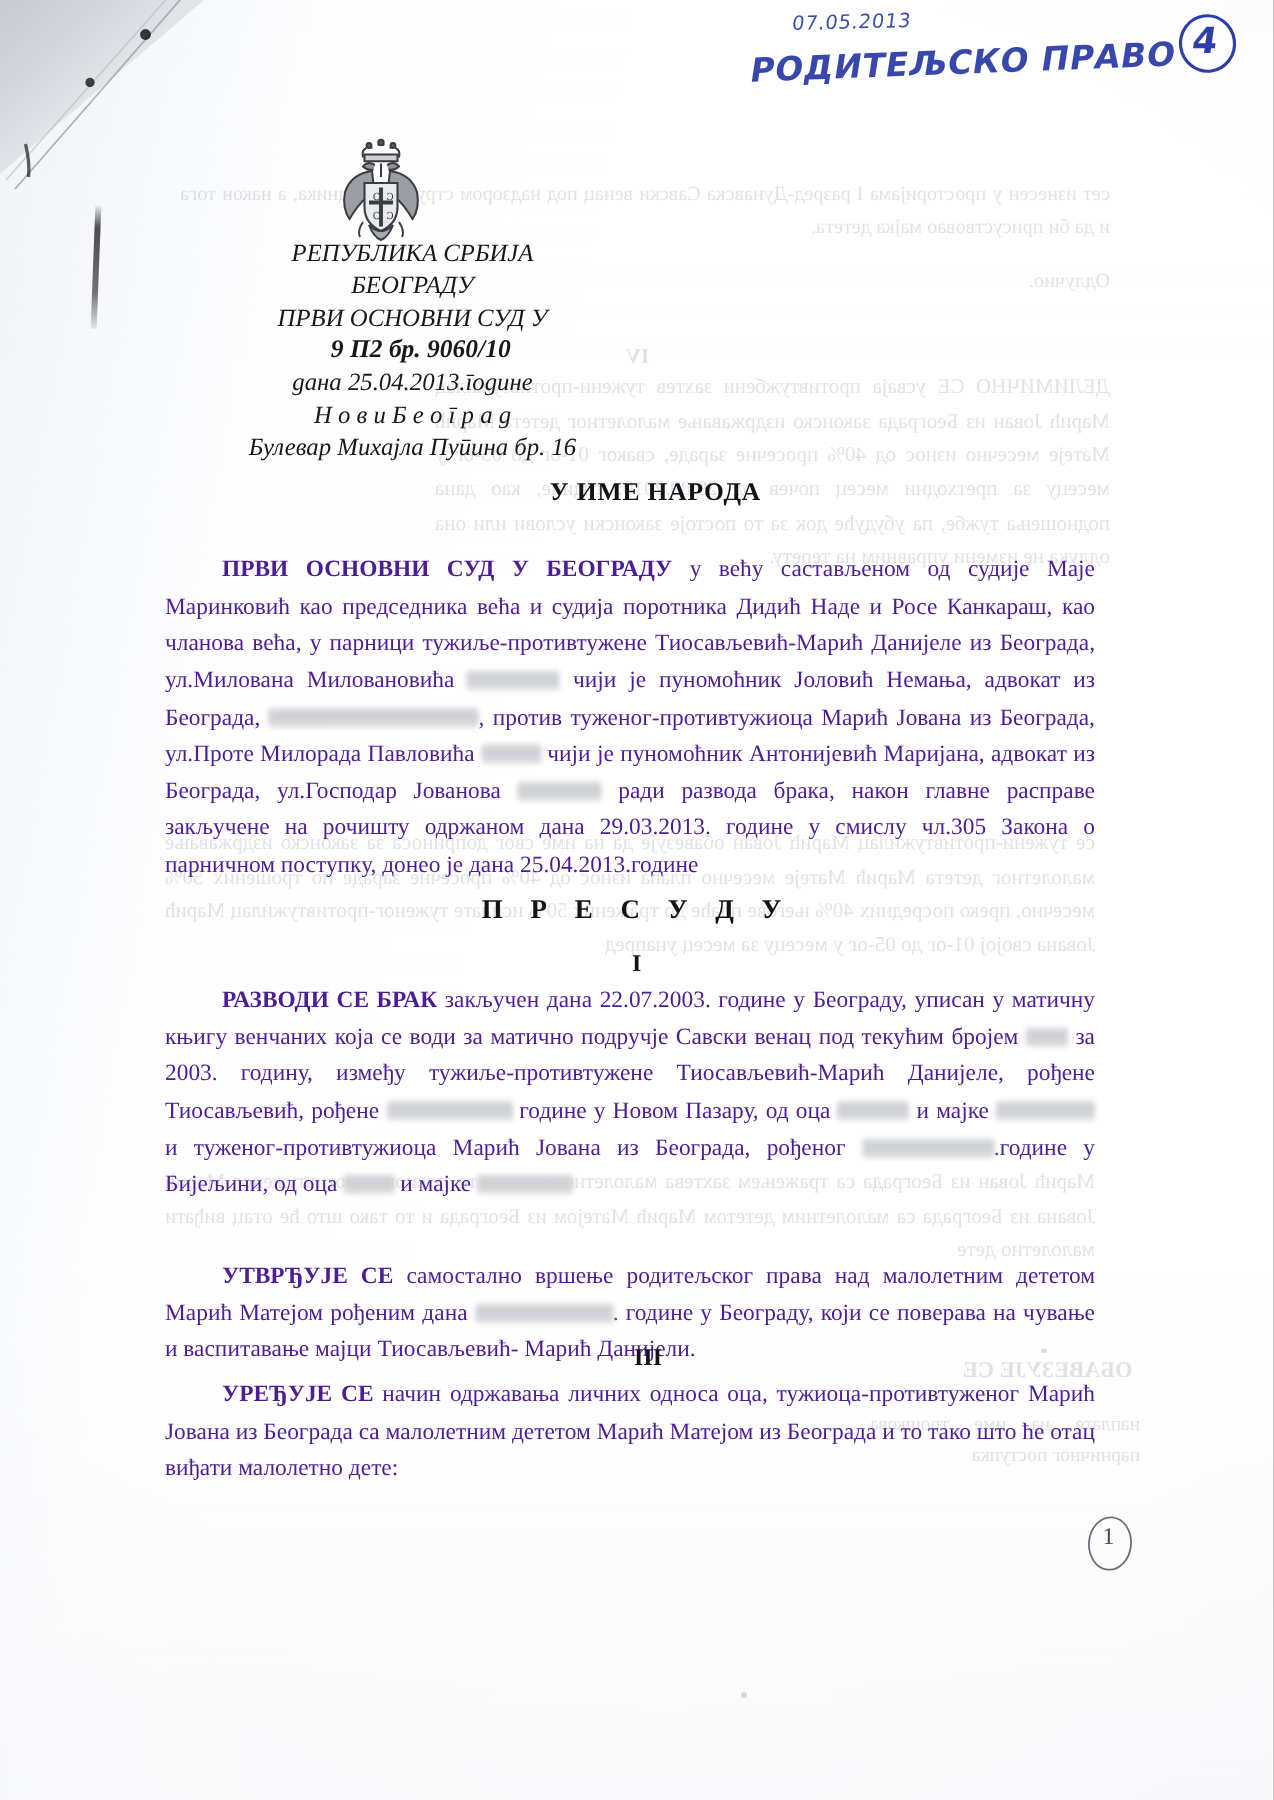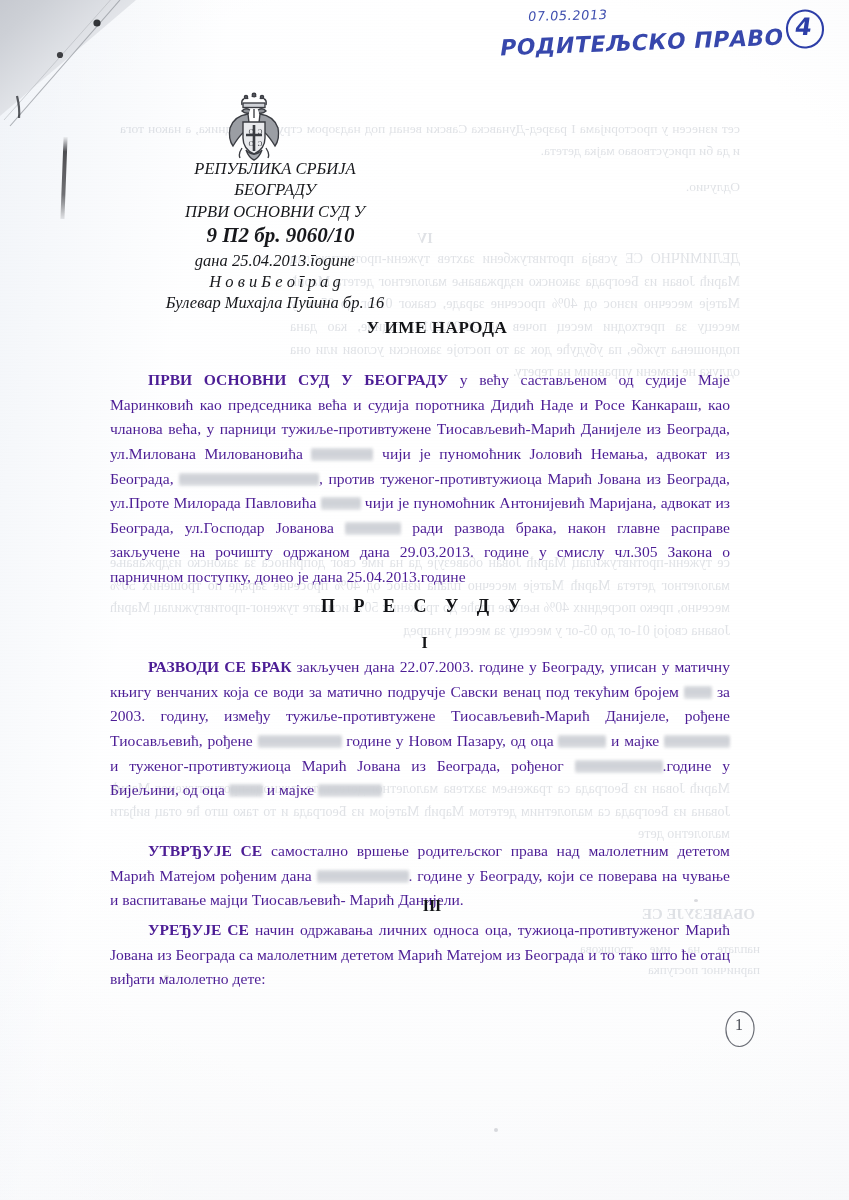--- a/index.html
+++ b/index.html
@@ -117,21 +117,21 @@
     position:absolute;left:60px;top:158px;width:430px;
     text-align:center;
     font-size:16.5px;
     line-height:1.3;
     color:#17181c;
   }
   .header-block .ln{white-space:nowrap;font-style:italic;}
   .hl-case{
     display:inline-block;
     font-weight:700;
-    font-size:21px;
+    font-size:17px;
     position:relative;
     padding:0 4px;
     margin-left:11px;
   }
   .hl-case::before{
     content:"";position:absolute;left:-2px;top:18%;right:-20px;bottom:-8%;
     background:linear-gradient(95deg, rgba(247,226,142,.92), rgba(250,235,170,.85));
     z-index:-1;border-radius:2px;
     transform:rotate(-.6deg);
   }

